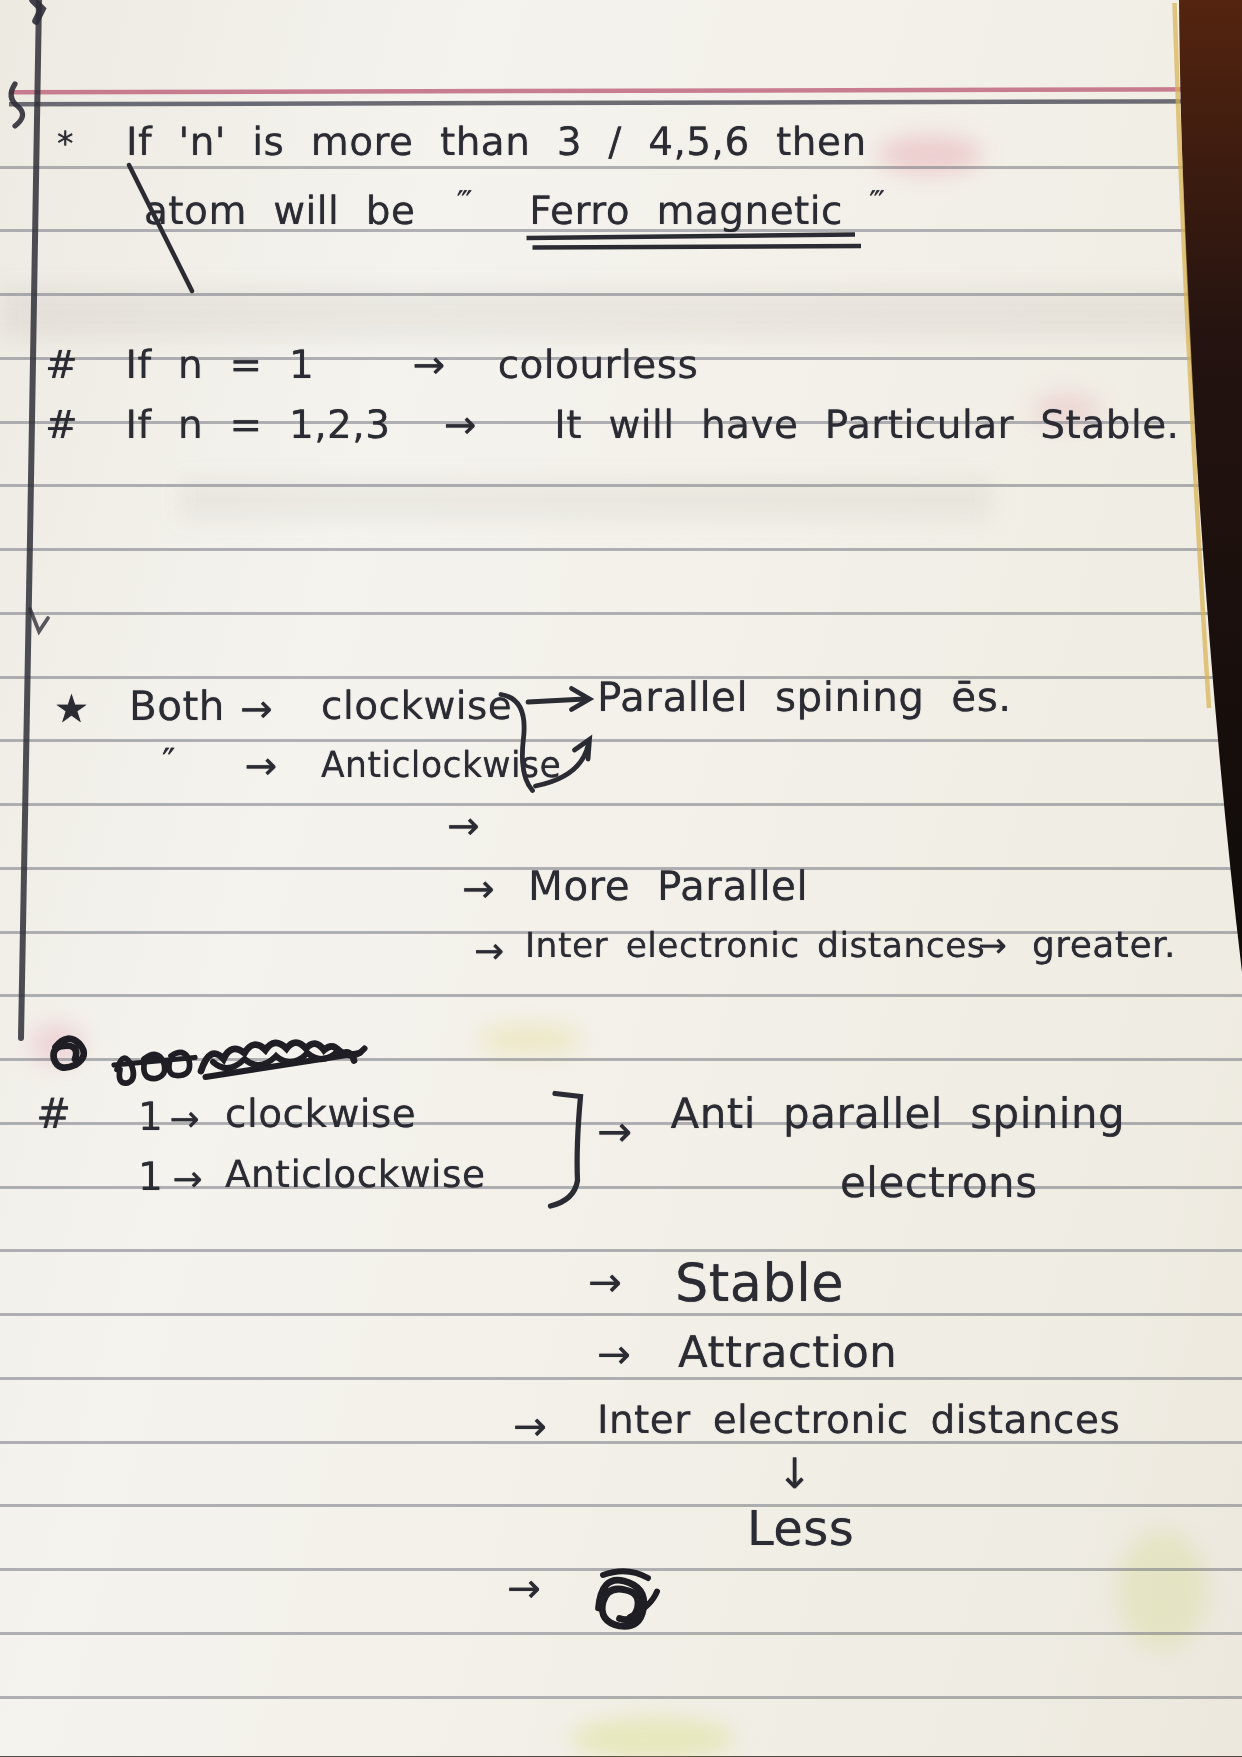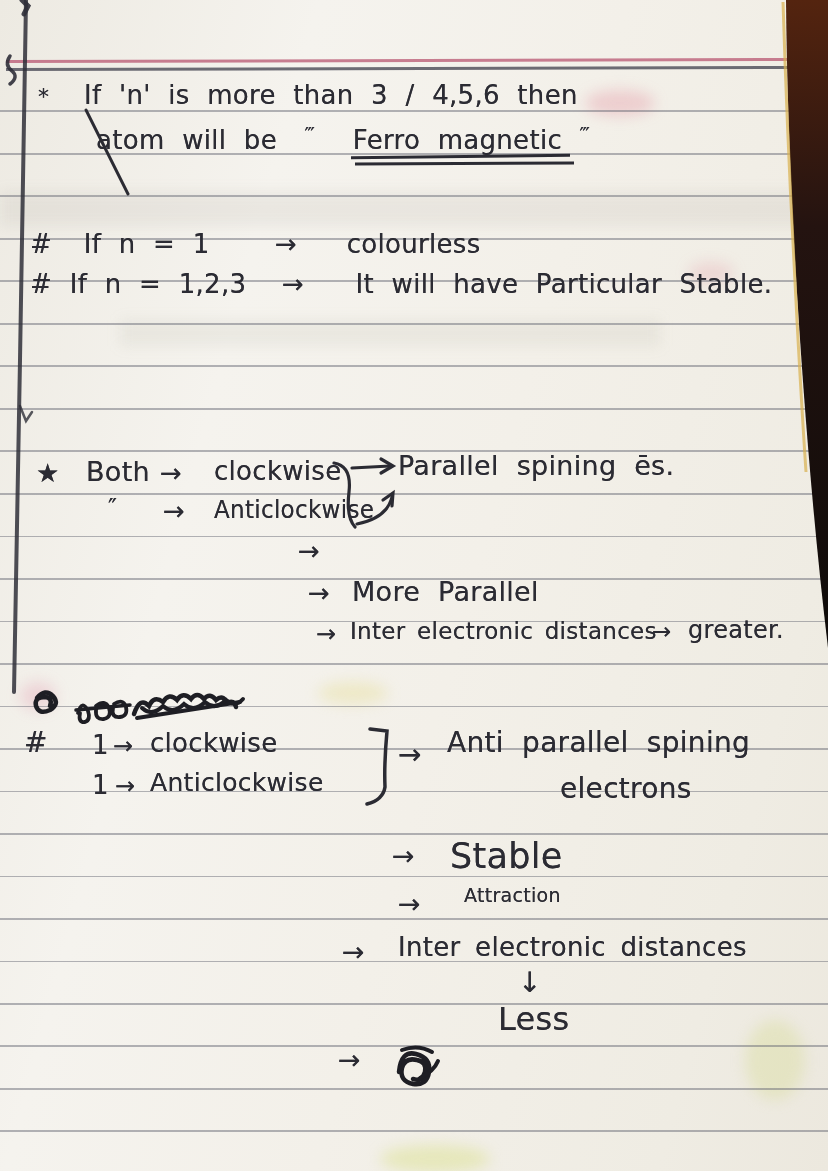--- a/index.html
+++ b/index.html
@@ -60,25 +60,25 @@
     <span>atom will be</span>
     <span style="margin-left:10px;font-size:20px;vertical-align:8px;">‴</span>
     <span class="u2">Ferro magnetic</span>
     <span style="font-size:20px;vertical-align:8px;">‴</span>
   </div>
 
   <div class="hw fs26" style="left:30px;top:229px;">
     <span>#</span>
     <span style="margin-left:14px;">If n = 1</span>
     <span style="margin-left:48px;">→</span>
-    <span style="margin-left:32px;">colourless</span>
+    <span style="margin-left:17px;">colourless</span>
   </div>
   <div class="hw fs26" style="left:30px;top:269px;">
     <span>#</span>
-    <span style="">If n = 1,2,3</span>
+    <span style="margin-left:14px;">If n = 1,2,3</span>
     <span style="margin-left:18px;">→</span>
     <span style="margin-left:34px;">It will have Particular Stable.</span>
   </div>
 
 
   <span class="hw fs26" style="left:36px;top:458px;">★</span>
   <span class="hw fs27" style="left:86px;top:456px;">Both</span>
   <span class="hw fs26" style="left:160px;top:458px;">→</span>
   <span class="hw fs26" style="left:214px;top:456px;">clockwise</span>
   <span class="hw fs24" style="left:108px;top:494px;">″</span>
@@ -101,21 +101,21 @@
   <span class="hw fs26" style="left:92px;top:770px;">1</span>
   <span class="hw fs24" style="left:115px;top:772px;">→</span>
   <span class="hw" style="left:150px;top:768px;font-size:25px;">Anticlockwise</span>
   <span class="hw fs28" style="left:398px;top:738px;">→</span>
   <span class="hw fs28" style="left:447px;top:726px;">Anti parallel spining</span>
   <span class="hw fs28" style="left:560px;top:772px;">electrons</span>
 
   <span class="hw fs27" style="left:392px;top:840px;">→</span>
   <span class="hw" style="left:450px;top:836px;font-size:35px;">Stable</span>
   <span class="hw fs27" style="left:398px;top:888px;">→</span>
-  <span class="hw" style="left:452px;top:884px;font-size:19px;margin-left:12px;">Attraction</span>
+  <span class="hw" style="left:452px;top:884px;font-size:29px;">Attraction</span>
   <span class="hw fs27" style="left:342px;top:936px;">→</span>
   <span class="hw fs26" style="left:398px;top:932px;word-spacing:6px;">Inter electronic distances</span>
   <span class="hw fs28" style="left:518px;top:966px;">↓</span>
   <span class="hw fs32" style="left:498px;top:1000px;">Less</span>
   <span class="hw fs27" style="left:338px;top:1044px;">→</span>
 
   <svg class="overlay" width="828" height="1171" viewBox="0 0 828 1171">
     <defs>
       <linearGradient id="wedge" x1="0" y1="0" x2="0" y2="1">
         <stop offset="0" stop-color="#54240f"></stop>

